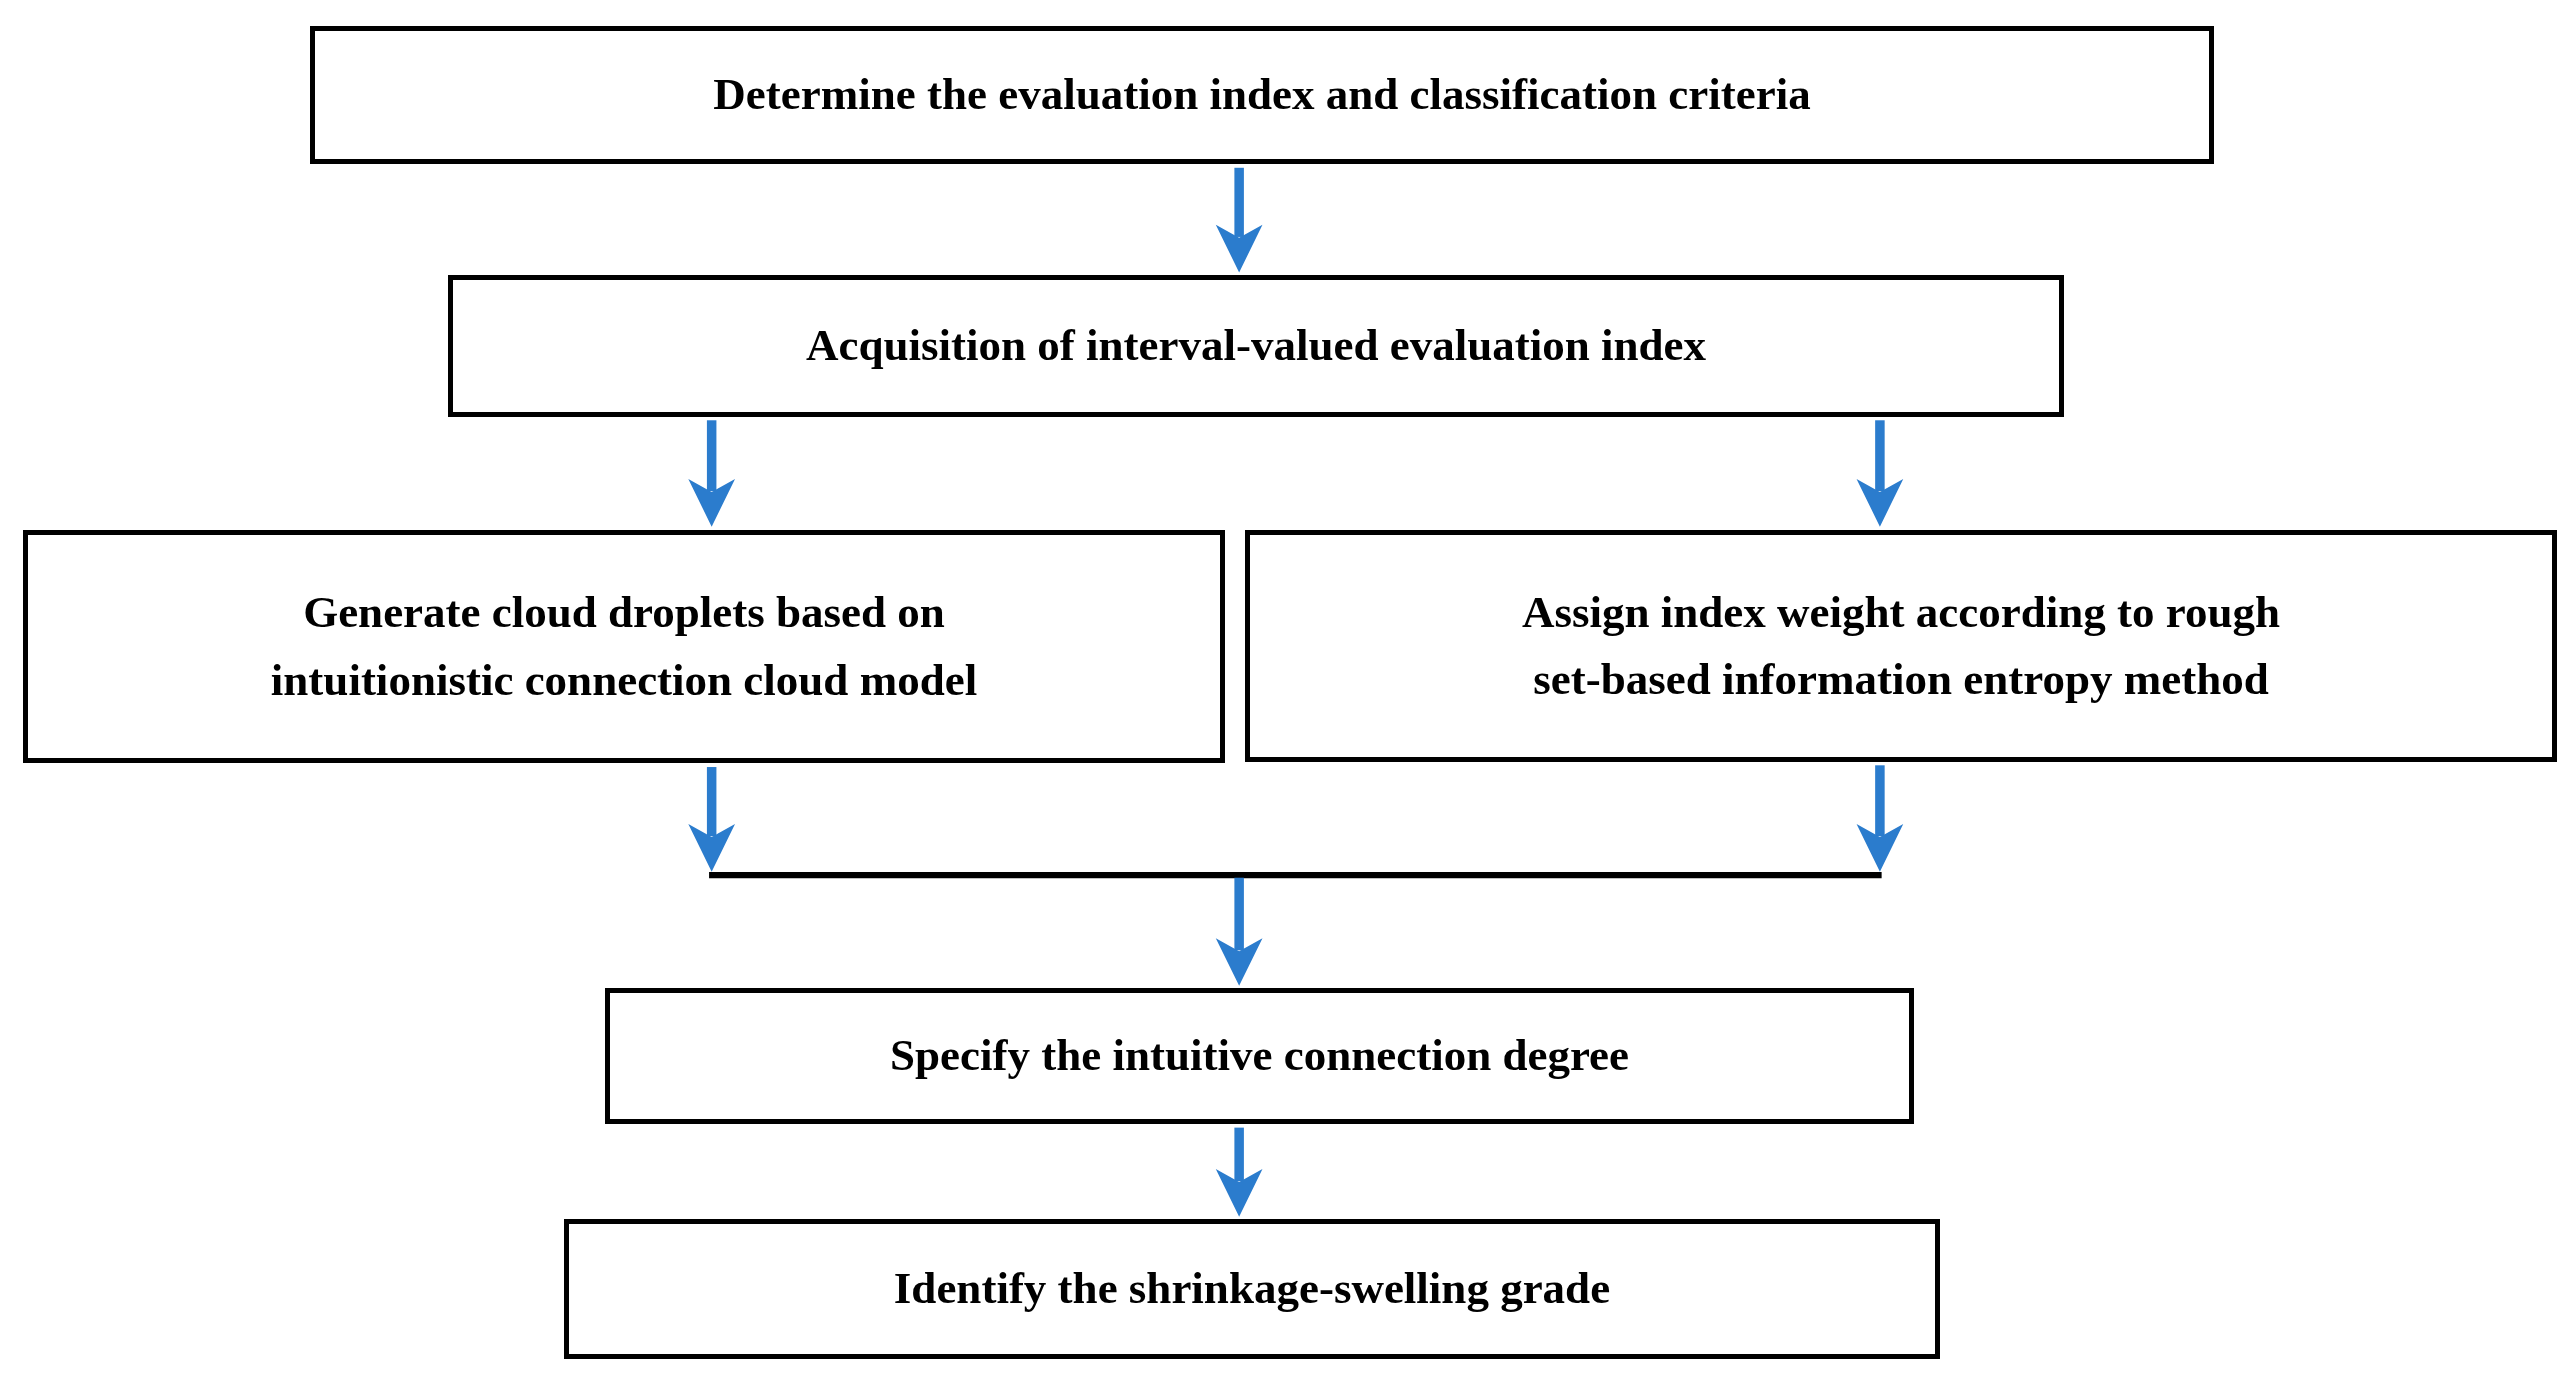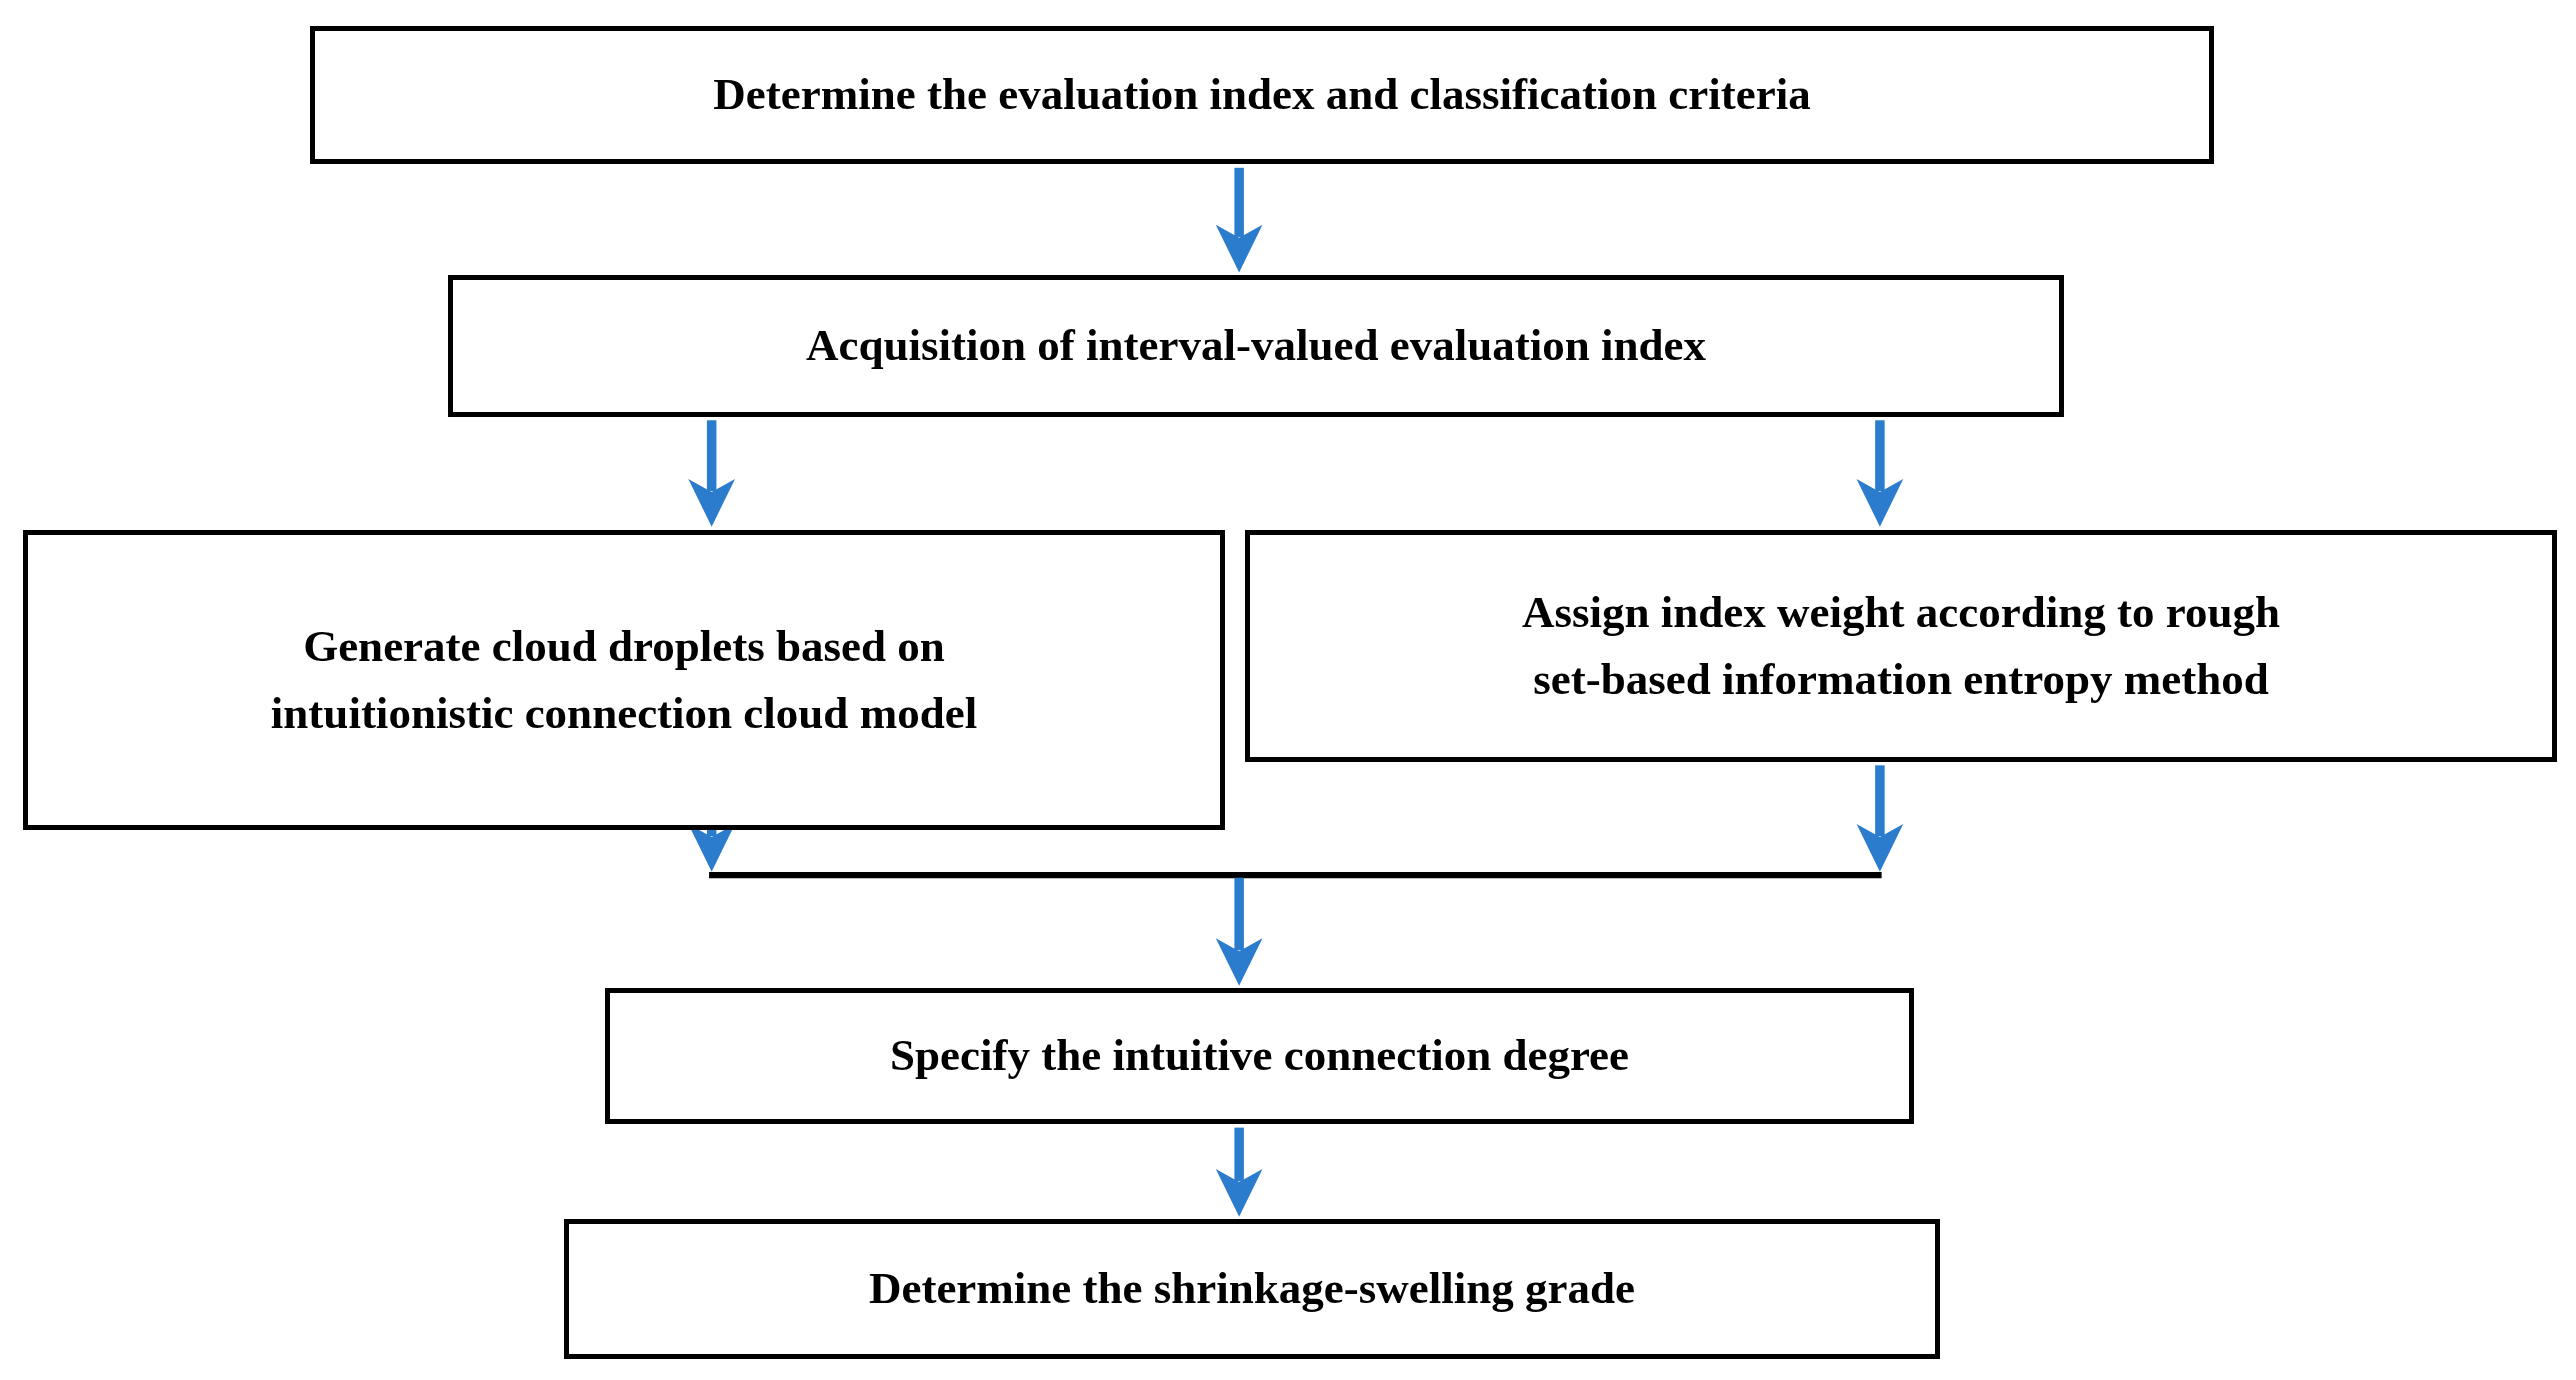--- a/index.html
+++ b/index.html
@@ -39,21 +39,21 @@
     text-align: center;
   }
   .node .line,
   .node .label {
     display: block;
     white-space: nowrap;
   }
   
   #node-determine  { left: 310px;  top: 26px;   width: 1904px; height: 138px; }
   #node-acquire    { left: 448px;  top: 275px;  width: 1616px; height: 142px; justify-content: center; }
-  #node-generate   { left: 23px;   top: 530px;  width: 1202px; height: 300px; }
+  #node-generate   { left: 23px;   top: 530px;  width: 1202px; height: 233px; }
   #node-assign     { left: 1245px; top: 530px;  width: 1312px; height: 232px; }
   #node-specify    { left: 605px;  top: 988px; width: 1309px; height: 136px; }
   #node-identify   { left: 564px;  top: 1219px; width: 1376px; height: 140px; }
 
   .shaft {
     stroke: var(--color-arrow, #2b7ccd);
     stroke-width: 11;
     fill: none;
   }
   .head {
@@ -127,17 +127,17 @@
   <div class="node" id="node-specify">
     <span class="label">Specify the intuitive connection degree</span>
   </div>
 
   <div class="node" id="node-assign">
     <span class="line">Assign index weight according to rough</span>
     <span class="line">set-based information entropy method</span>
   </div>
 
   <div class="node" id="node-identify">
-    <span class="label">Determine the shrinkage-swelling grade</span>
+    <span class="label">Identify the shrinkage-swelling grade</span>
   </div>
 
 </div>
 
 
 </body></html>

